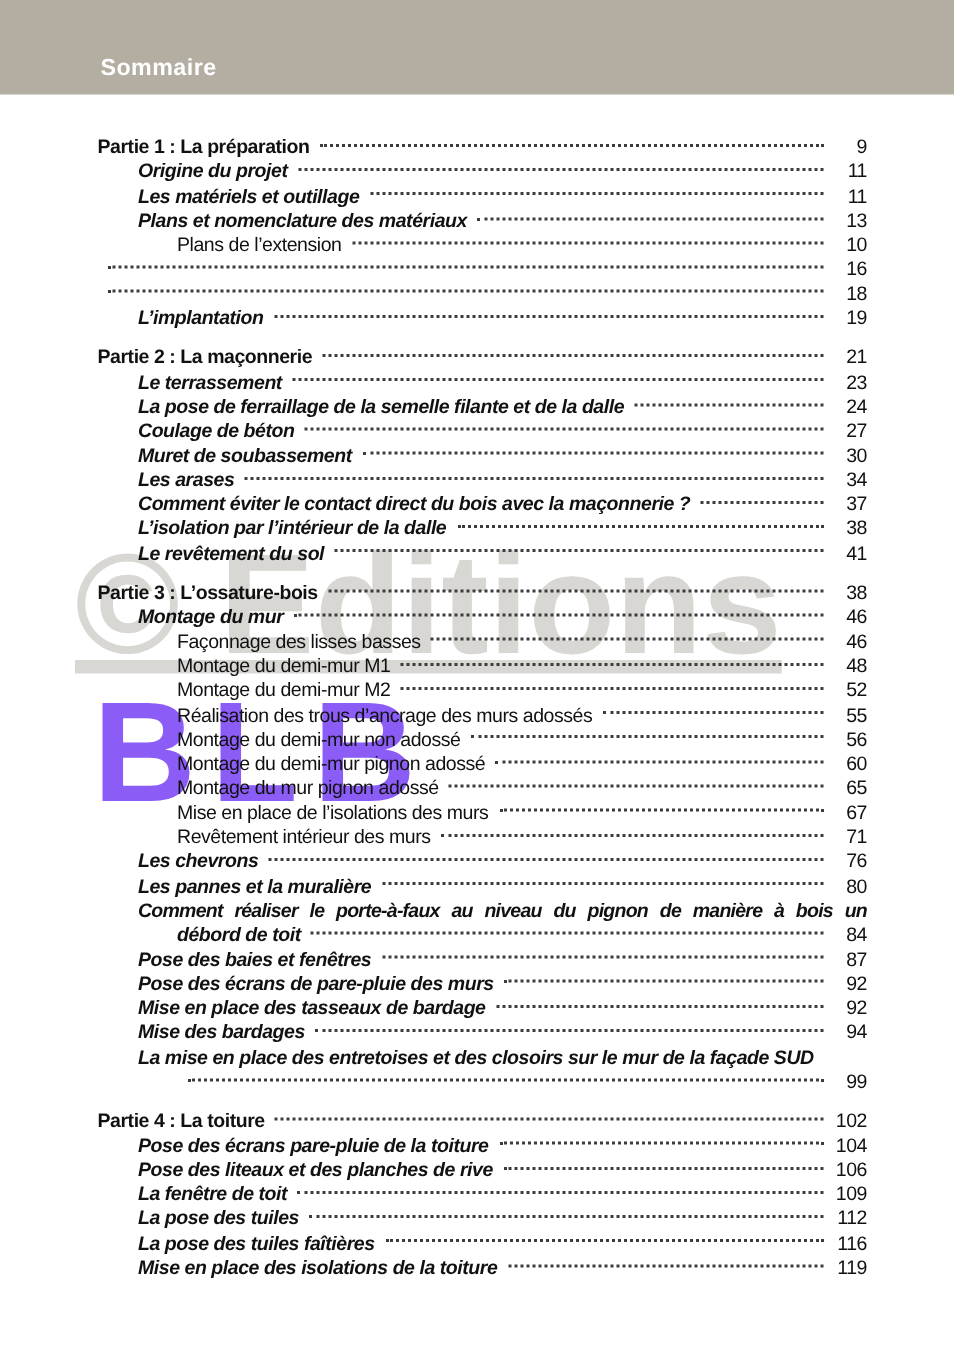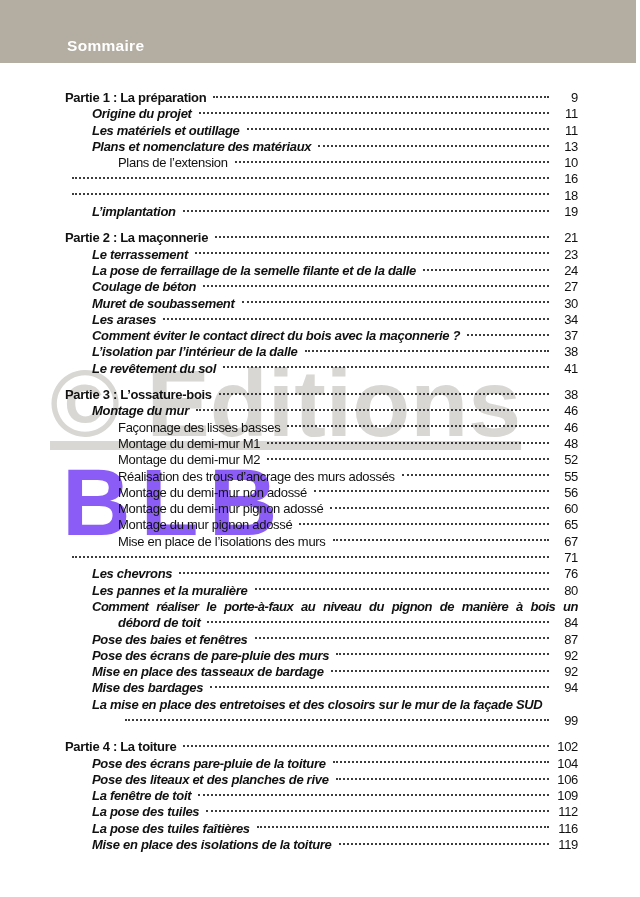--- a/index.html
+++ b/index.html
@@ -194,20 +194,21 @@
         <span class="lbl">Montage du mur pignon adossé</span>
         <span class="leader"></span>
         <span class="pg">65</span>
       </div>
       <div class="row lvl2">
         <span class="lbl">Mise en place de l’isolations des murs</span>
         <span class="leader"></span>
         <span class="pg">67</span>
       </div>
       <div class="row lvl2">
+        <span class="lbl">Revêtement intérieur des murs</span>
         <span class="leader"></span>
         <span class="pg">71</span>
       </div>
       <div class="row lvl1">
         <span class="lbl">Les chevrons</span>
         <span class="leader"></span>
         <span class="pg">76</span>
       </div>
       <div class="row lvl1">
         <span class="lbl">Les pannes et la muralière</span>

